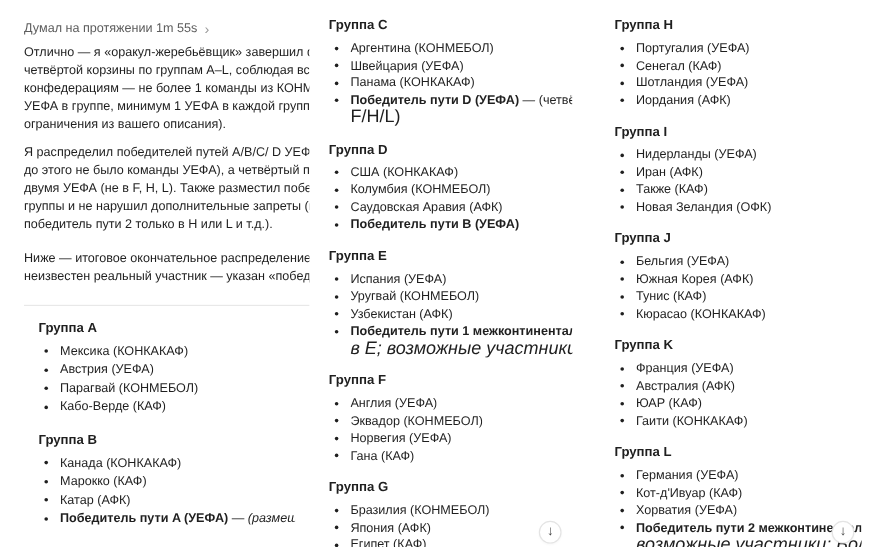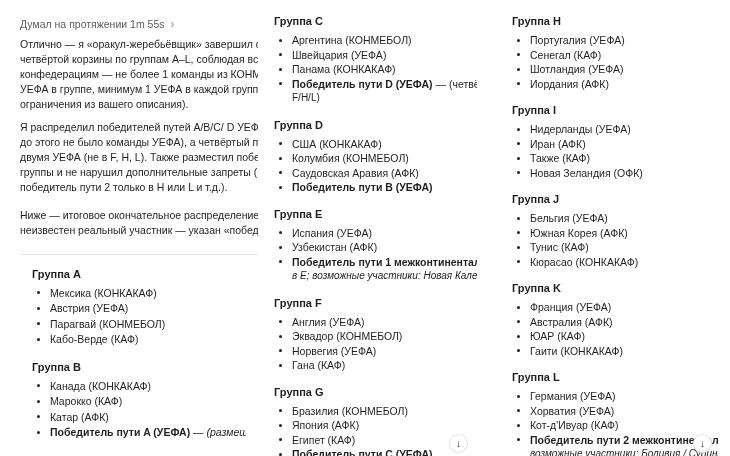--- a/index.html
+++ b/index.html
@@ -38,21 +38,21 @@
   }
   #col1 .item,#col1 .line2{line-height:15.5px;}
   .bullet{
     width:3px;height:3px;border-radius:50%;background:#1f1f1f;
     margin:5.5px 10px 0 5px;flex:none;
   }
   .itext{overflow:hidden;}
   .itext b{font-weight:700;}
   .it{font-style:italic;}
   .line2{
-    font-size:10px;line-height:14.5px;padding-left:18px;
+    font-size:15px;line-height:14.5px;padding-left:18px;
     white-space:nowrap;overflow:hidden;
   }
 
   .scrolldown{
     position:absolute;width:19px;height:19px;border-radius:50%;
     border:1px solid #e4e4e4;background:#fff;color:#3d3d3d;
     font-size:11px;line-height:17px;text-align:center;padding:0;
     cursor:pointer;box-shadow:0 1px 2px rgba(0,0,0,0.03);
   }
   #sd1{left:449px;top:434px;}
@@ -170,20 +170,24 @@
       </div>
     </div>
     <div class="group">
       <div class="gtitle">Группа E</div>
       <div class="item">
         <span class="bullet"></span>
         <span class="itext">Испания (УЕФА)</span>
       </div>
       <div class="item">
         <span class="bullet"></span>
+        <span class="itext">Уругвай (КОНМЕБОЛ)</span>
+      </div>
+      <div class="item">
+        <span class="bullet"></span>
         <span class="itext">Узбекистан (АФК)</span>
       </div>
       <div class="item">
         <span class="bullet"></span>
         <span class="itext"><b>Победитель пути 1 межконтинентальных стыков</b></span>
       </div>
       <div class="line2 it">в E; возможные участники: Новая Каледония / Ямайк</div>
     </div>
     <div class="group">
       <div class="gtitle">Группа F</div>
@@ -303,25 +307,25 @@
       </div>
     </div>
     <div class="group">
       <div class="gtitle">Группа L</div>
       <div class="item">
         <span class="bullet"></span>
         <span class="itext">Германия (УЕФА)</span>
       </div>
       <div class="item">
         <span class="bullet"></span>
+        <span class="itext">Кот-д'Ивуар (КАФ)</span>
+      </div>
+      <div class="item">
+        <span class="bullet"></span>
         <span class="itext">Хорватия (УЕФА)</span>
-      </div>
-      <div class="item">
-        <span class="bullet"></span>
-        <span class="itext">Кот-д'Ивуар (КАФ)</span>
       </div>
       <div class="item">
         <span class="bullet"></span>
         <span class="itext"><b>Победитель пути 2 межконтинентальных стыков</b></span>
       </div>
       <div class="line2 it">возможные участники: Боливия / Суринам / Ирак)</div>
     </div>
   </div>
 
 <button class="scrolldown" id="sd1">

